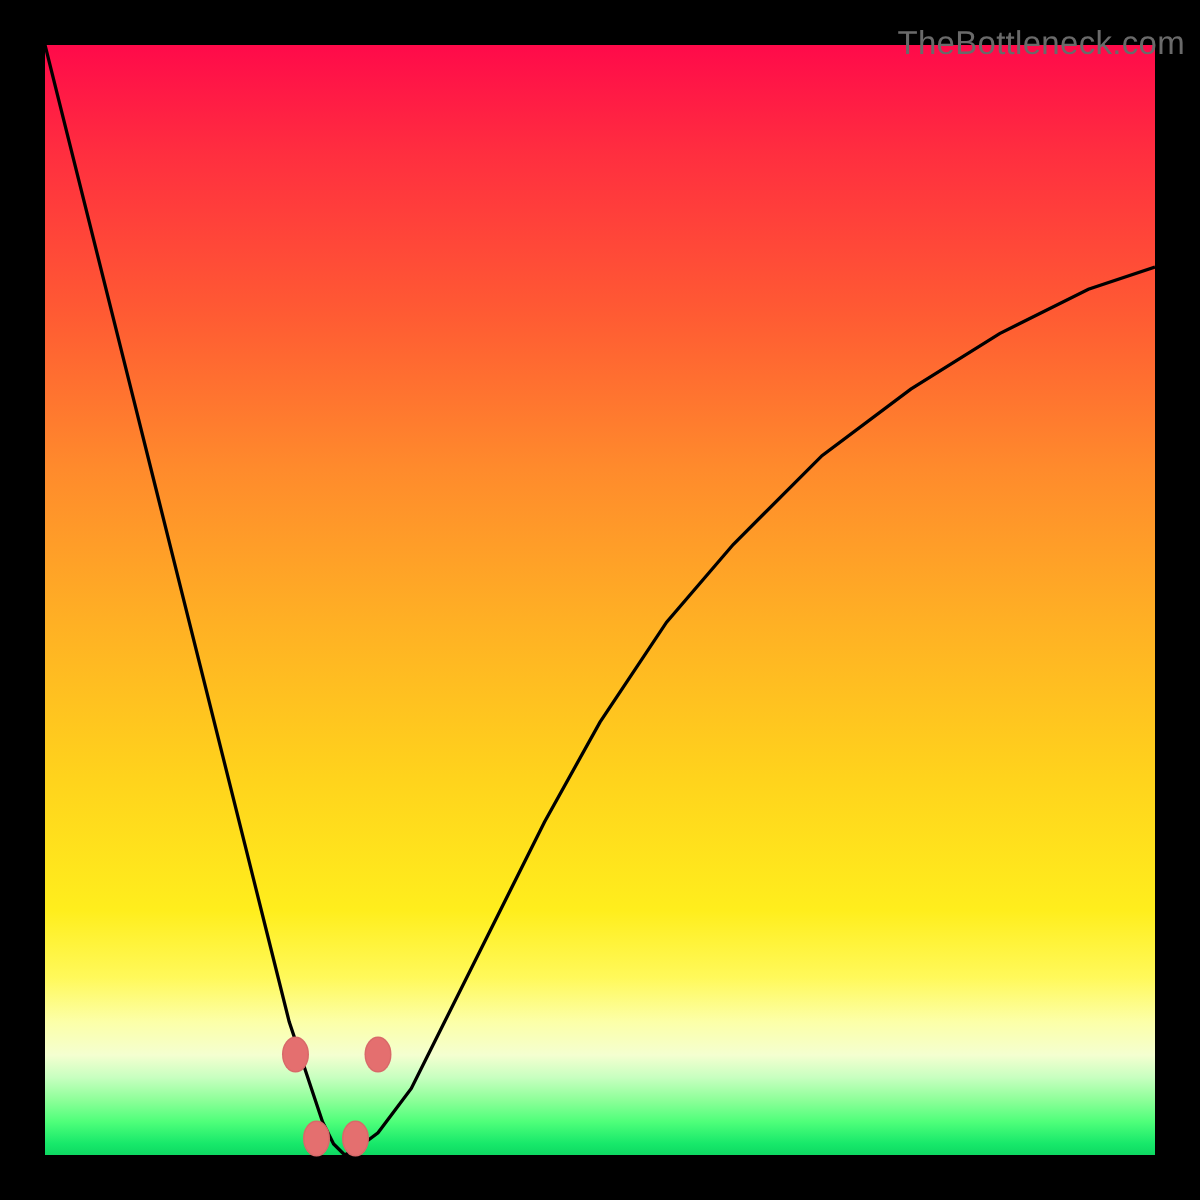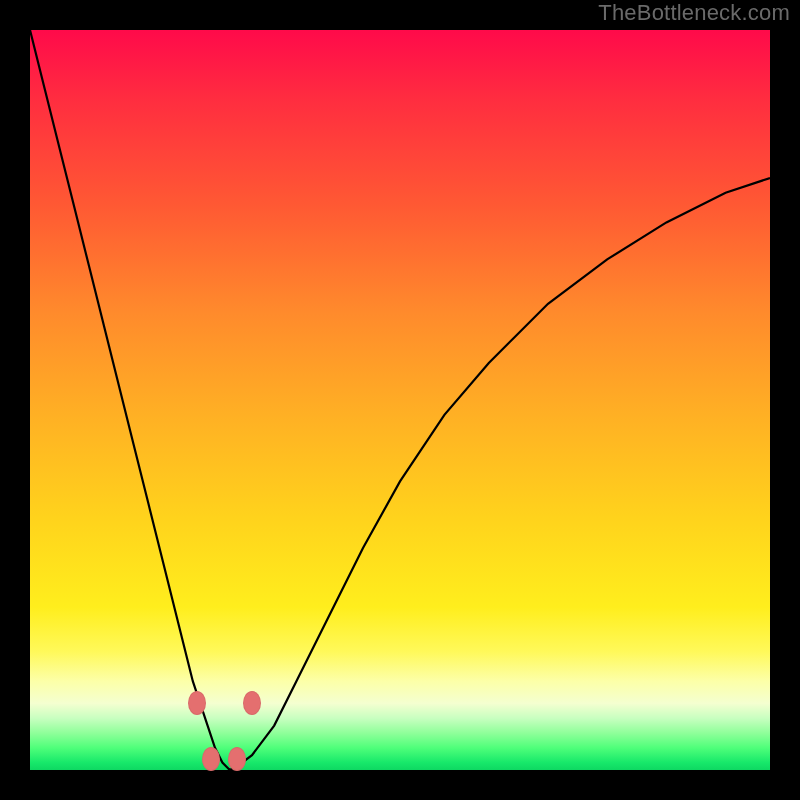--- a/index.html
+++ b/index.html
@@ -38,21 +38,21 @@
       #f4ffd0 91%,
       #c8ffc0 93%,
       #8fff9a 95%,
       #4fff7a 97%,
       #17e86a 99%,
       #0ed862 100%
     );
   }
   .watermark {
     position: absolute;
-    top: 0;
+    top: 16px;
     right: 10px;
     color: #6a6a6a;
     font-size: 22px;
     letter-spacing: 0.2px;
     z-index: 5;
     user-select: none;
   }
   svg.curve {
     position: absolute;
     left: 0; top: 0;

